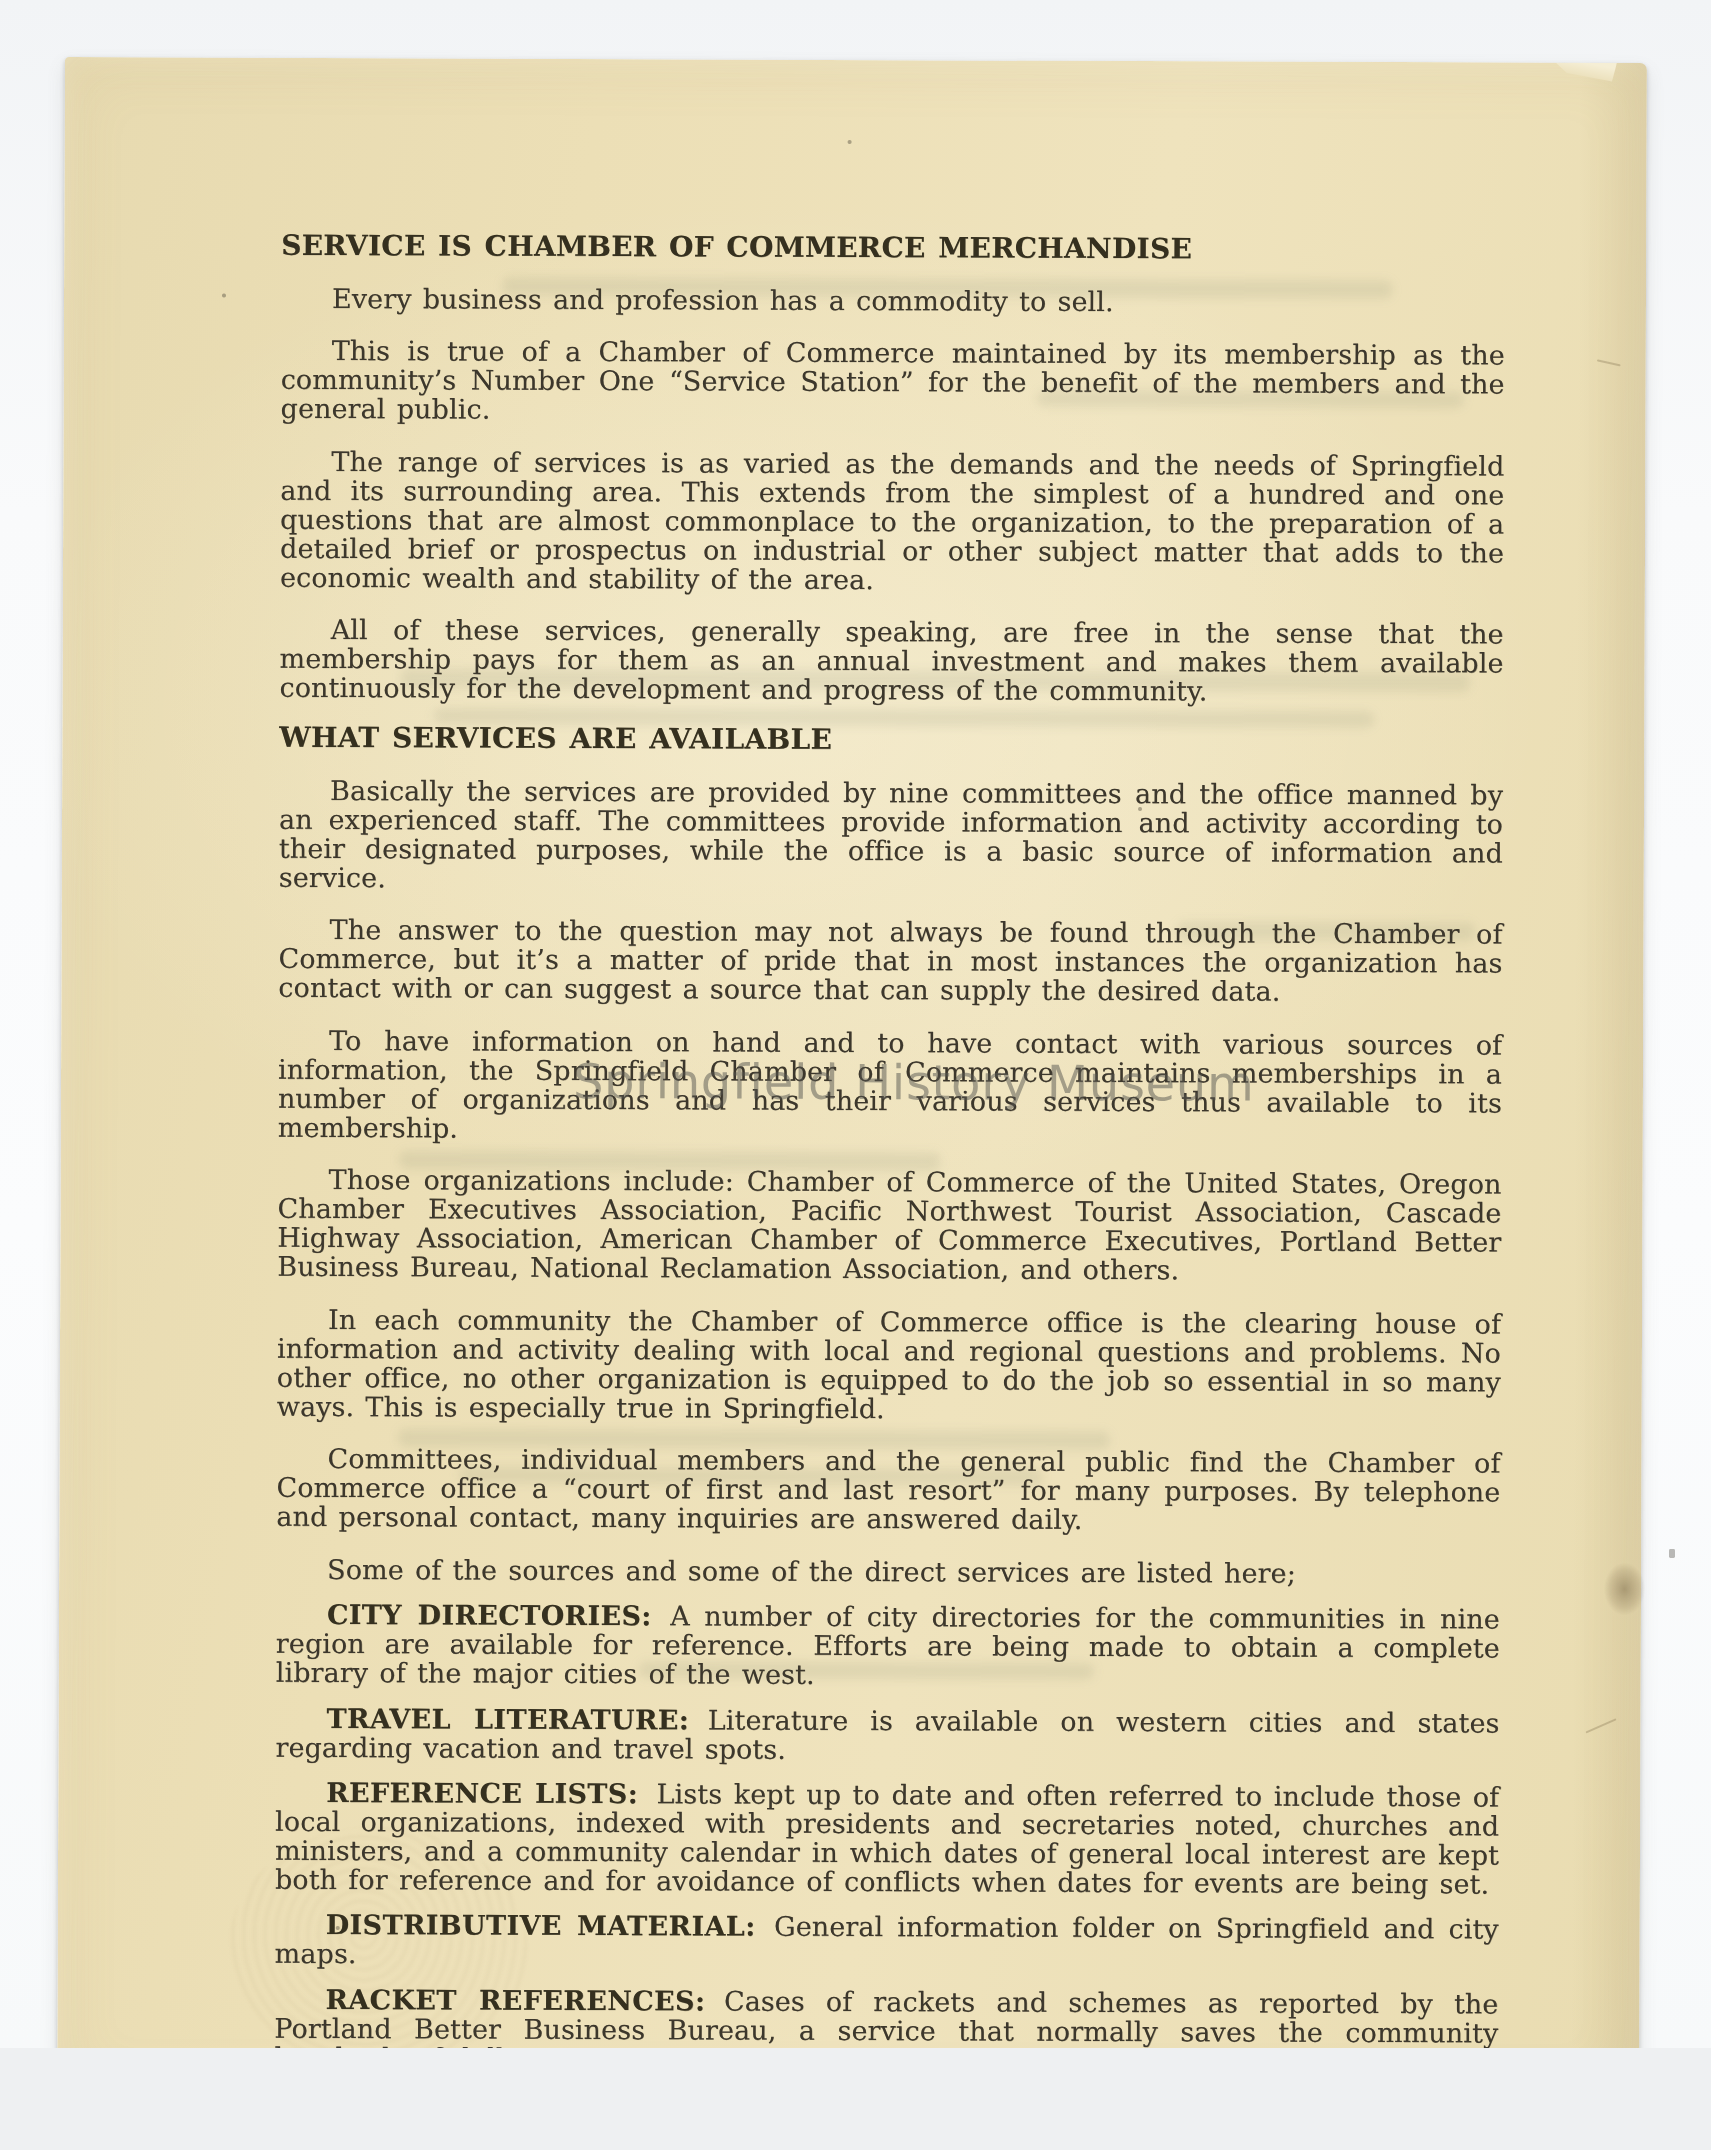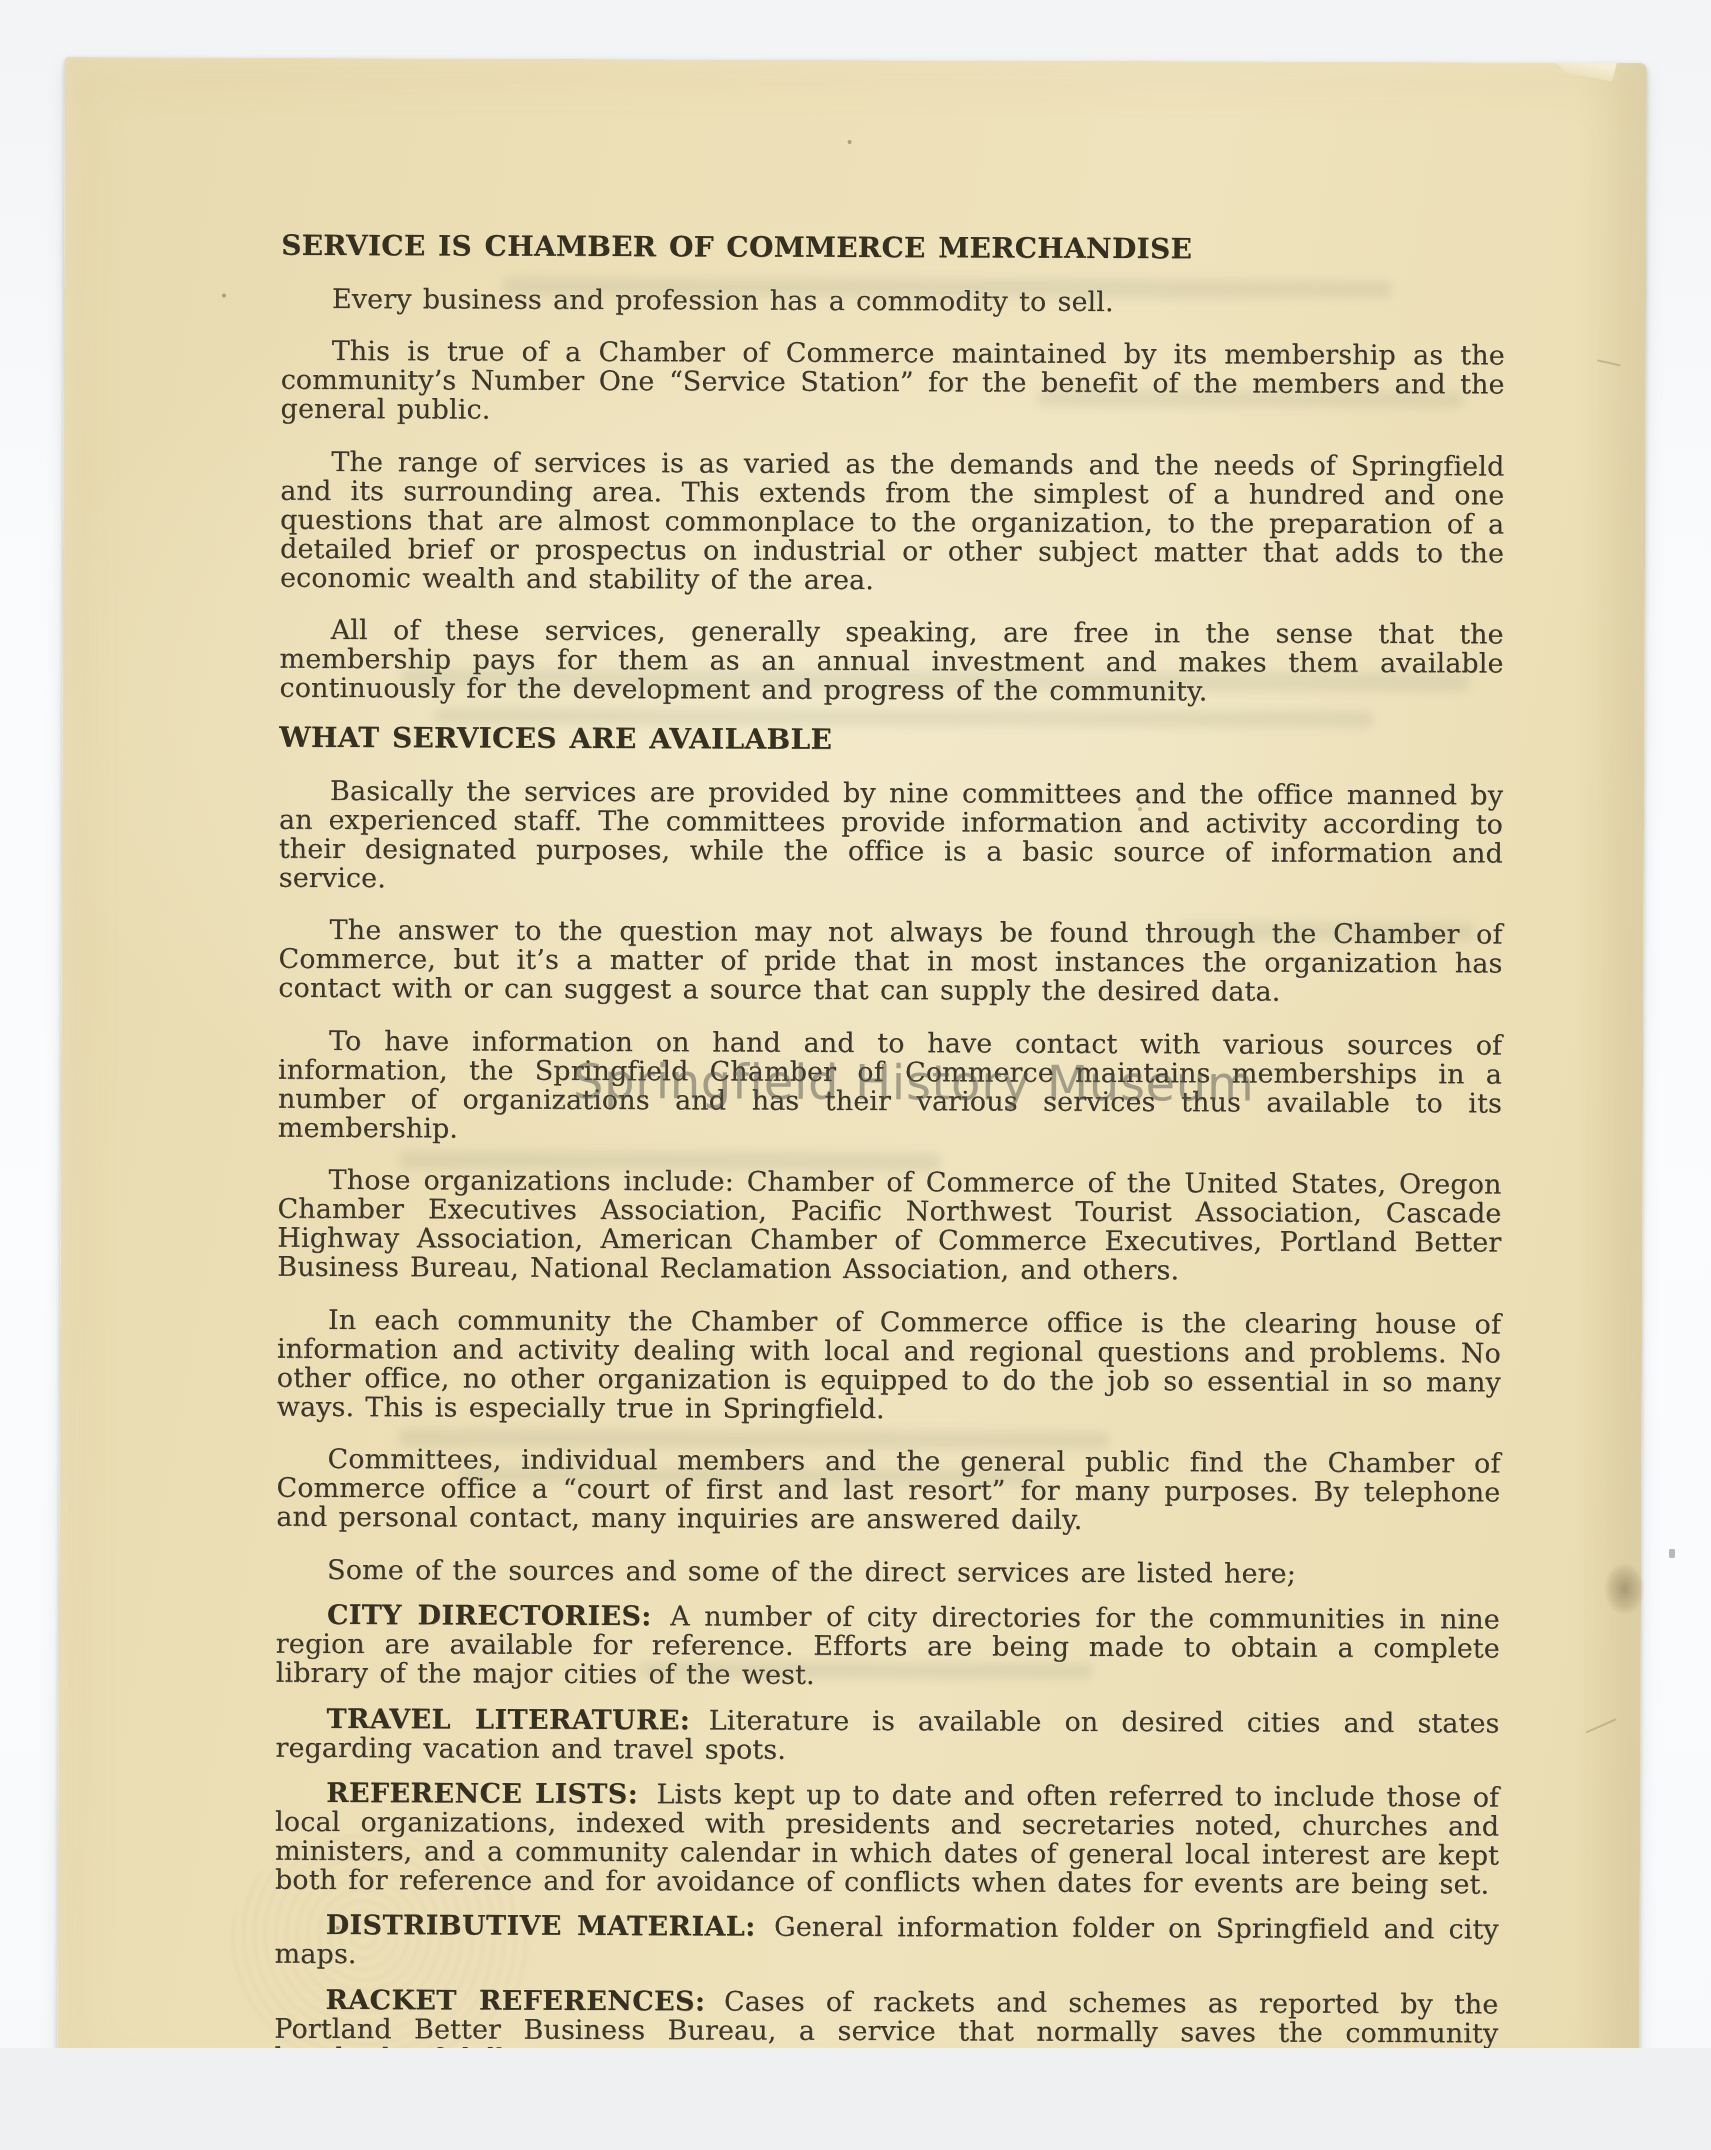--- a/index.html
+++ b/index.html
@@ -110,21 +110,21 @@
       <h2>WHAT SERVICES ARE AVAILABLE</h2>
       <p>Basically the services are provided by nine committees and the office manned by an experienced staff.  The committees provide information and activity according to their designated purposes, while the office is a basic source of information and service.</p>
       <p>The answer to the question may not always be found through the Chamber of Commerce, but it’s a matter of pride that in most instances the organization has contact with or can suggest a source that can supply the desired data.</p>
       <p>To have information on hand and to have contact with various sources of information, the Springfield Chamber of Commerce maintains memberships in a number of organizations and has their various services thus available to its membership.</p>
       <p>Those organizations include: Chamber of Commerce of the United States, Oregon Chamber Executives Association, Pacific Northwest Tourist Association, Cascade Highway Association, American Chamber of Commerce Executives, Portland Better Business Bureau, National Reclamation Association, and others.</p>
       <p>In each community the Chamber of Commerce office is the clearing house of information and activity dealing with local and regional questions and problems. No other office, no other organization is equipped to do the job so essential in so many ways. This is especially true in Springfield.</p>
       <p>Committees, individual members and the general public find the Chamber  of  Commerce office a “court of first and last resort” for many purposes. By telephone and personal contact, many inquiries are answered daily.</p>
       <p>Some of the sources and some of the direct services are listed here;</p>
 
       <p class="item"><b class="lead">CITY DIRECTORIES:</b><span>A number of city directories for the communities in nine region are available for reference. Efforts are being made to obtain a complete library of the major cities of the west.</span></p>
-      <p class="item"><b class="lead">TRAVEL LITERATURE:</b><span>Literature is available on desired cities and states regarding vacation and travel spots.</span></p>
+      <p class="item"><b class="lead">TRAVEL LITERATURE:</b><span>Literature is available on western cities and states regarding vacation and travel spots.</span></p>
       <p class="item"><b class="lead">REFERENCE LISTS:</b><span>Lists kept up to date and often referred to include those of local organizations, indexed with presidents and secretaries noted, churches and ministers, and a community calendar in which dates of general local interest are kept both for reference and for avoidance of conflicts when dates for events are being set.</span></p>
       <p class="item"><b class="lead">DISTRIBUTIVE MATERIAL:</b><span>General information folder on Springfield and city maps.</span></p>
       <p class="item"><b class="lead">RACKET REFERENCES:</b><span>Cases of rackets and schemes as reported by the Portland Better Business Bureau, a service that normally saves the community hundreds of dollars a year.</span></p>
     </div>
 
     <div class="watermark">Springfield History Museum</div>
   </div>
 
   <div class="outer-speck" style="left:1669px; top:1549px;"></div>
 </div>

